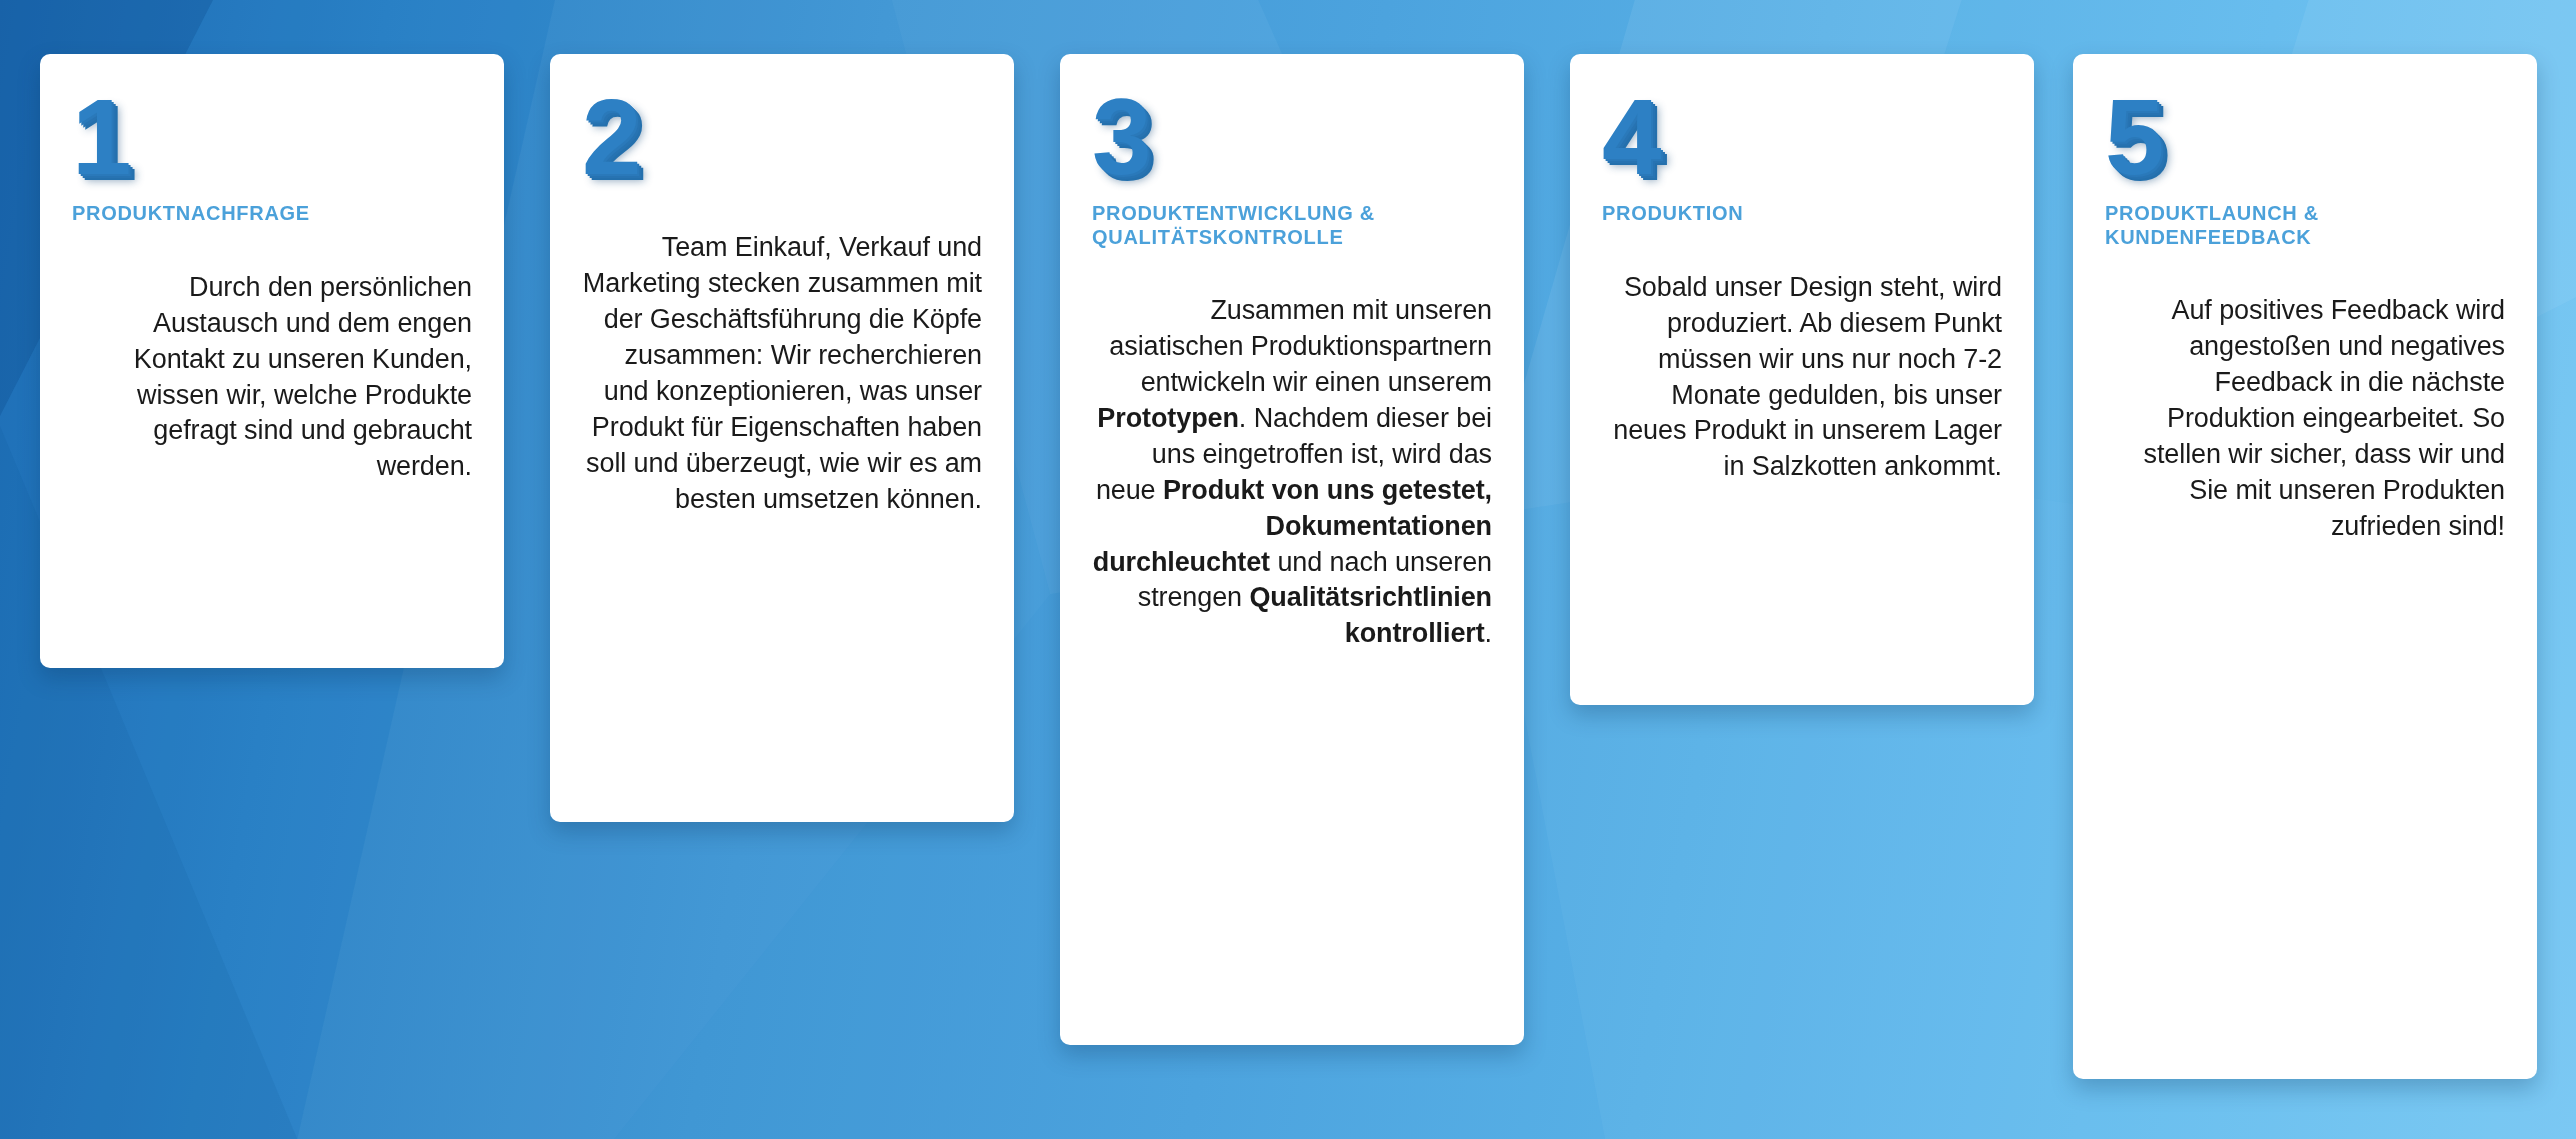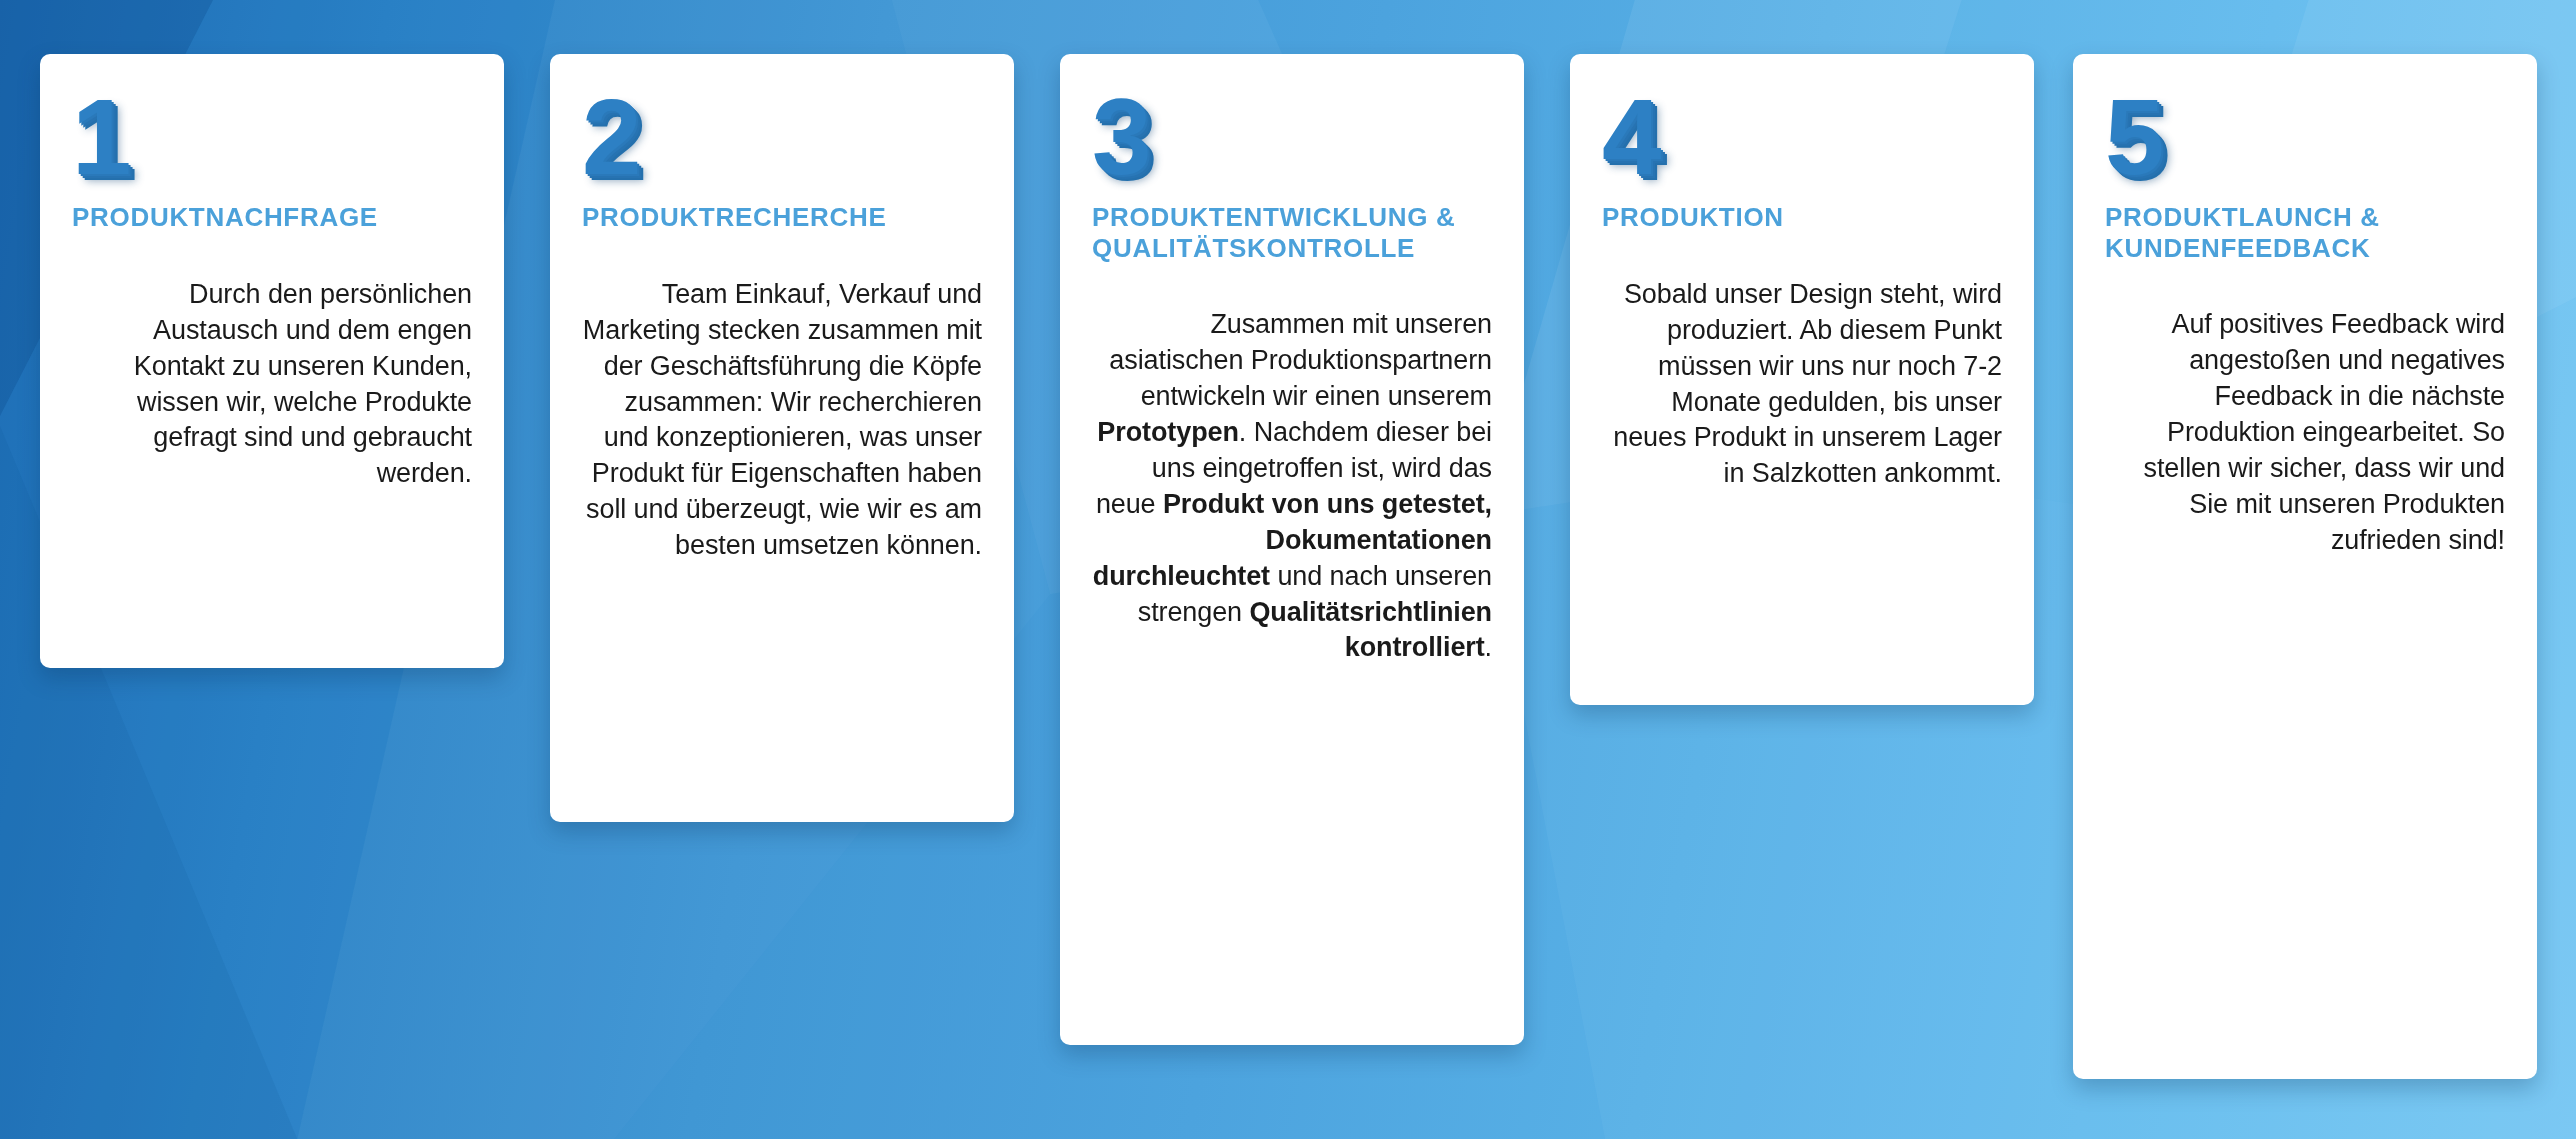--- a/index.html
+++ b/index.html
@@ -47,21 +47,21 @@
     letter-spacing:-2px;
     text-shadow:
         2px 2px 0 #2a79ba,
         4px 4px 0 #2773b2,
         6px 6px 0 #2470ad,
         7px 7px 9px rgba(20,70,120,0.45);
     margin-bottom:16px;
   }
 
   .card-heading {
-    font-size:26px;
+    font-size:20px;
     line-height:1.17;
     font-weight:700;
     color:#4ba1da;
     letter-spacing:0.7px;
     text-transform:uppercase;
     margin-bottom:10px;
   }
 
   .card-body { margin-top:44px;text-align:right; }
 
@@ -105,21 +105,20 @@
   <div class="card c1">
     <div class="card-number">1</div>
     <div class="card-heading">PRODUKTNACHFRAGE</div>
     <div class="card-body">
         <p><span>Durch den persönlichen Austausch und dem engen Kontakt zu unseren Kunden, wissen wir, welche Produkte gefragt sind und gebraucht werden.</span></p>
       </div>
   </div>
 
   <div class="card c2">
     <div class="card-number">2</div>
-    <div class="card-heading">PRODUKTRECHERCHE</div>
     <div class="card-body">
         <p><span>Team Einkauf, Verkauf und Marketing stecken zusammen mit der Geschäftsführung die Köpfe zusammen: Wir recherchieren und konzeptionieren, was unser Produkt für Eigenschaften haben soll und überzeugt, wie wir es am besten umsetzen können.</span></p>
       </div>
   </div>
 
   <div class="card c3">
     <div class="card-number">3</div>
     <div class="card-heading">PRODUKTENTWICKLUNG &amp; QUALITÄTSKONTROLLE</div>
     <div class="card-body">
         <p><span>Zusammen mit unseren asiatischen Produktionspartnern entwickeln wir einen unserem </span><b>Prototypen</b><span>. Nachdem dieser bei uns eingetroffen ist, wird das neue </span><b>Produkt von uns getestet, Dokumentationen durchleuchtet</b><span> und nach unseren strengen </span><b>Qualitätsrichtlinien kontrolliert</b><span>.</span></p>

